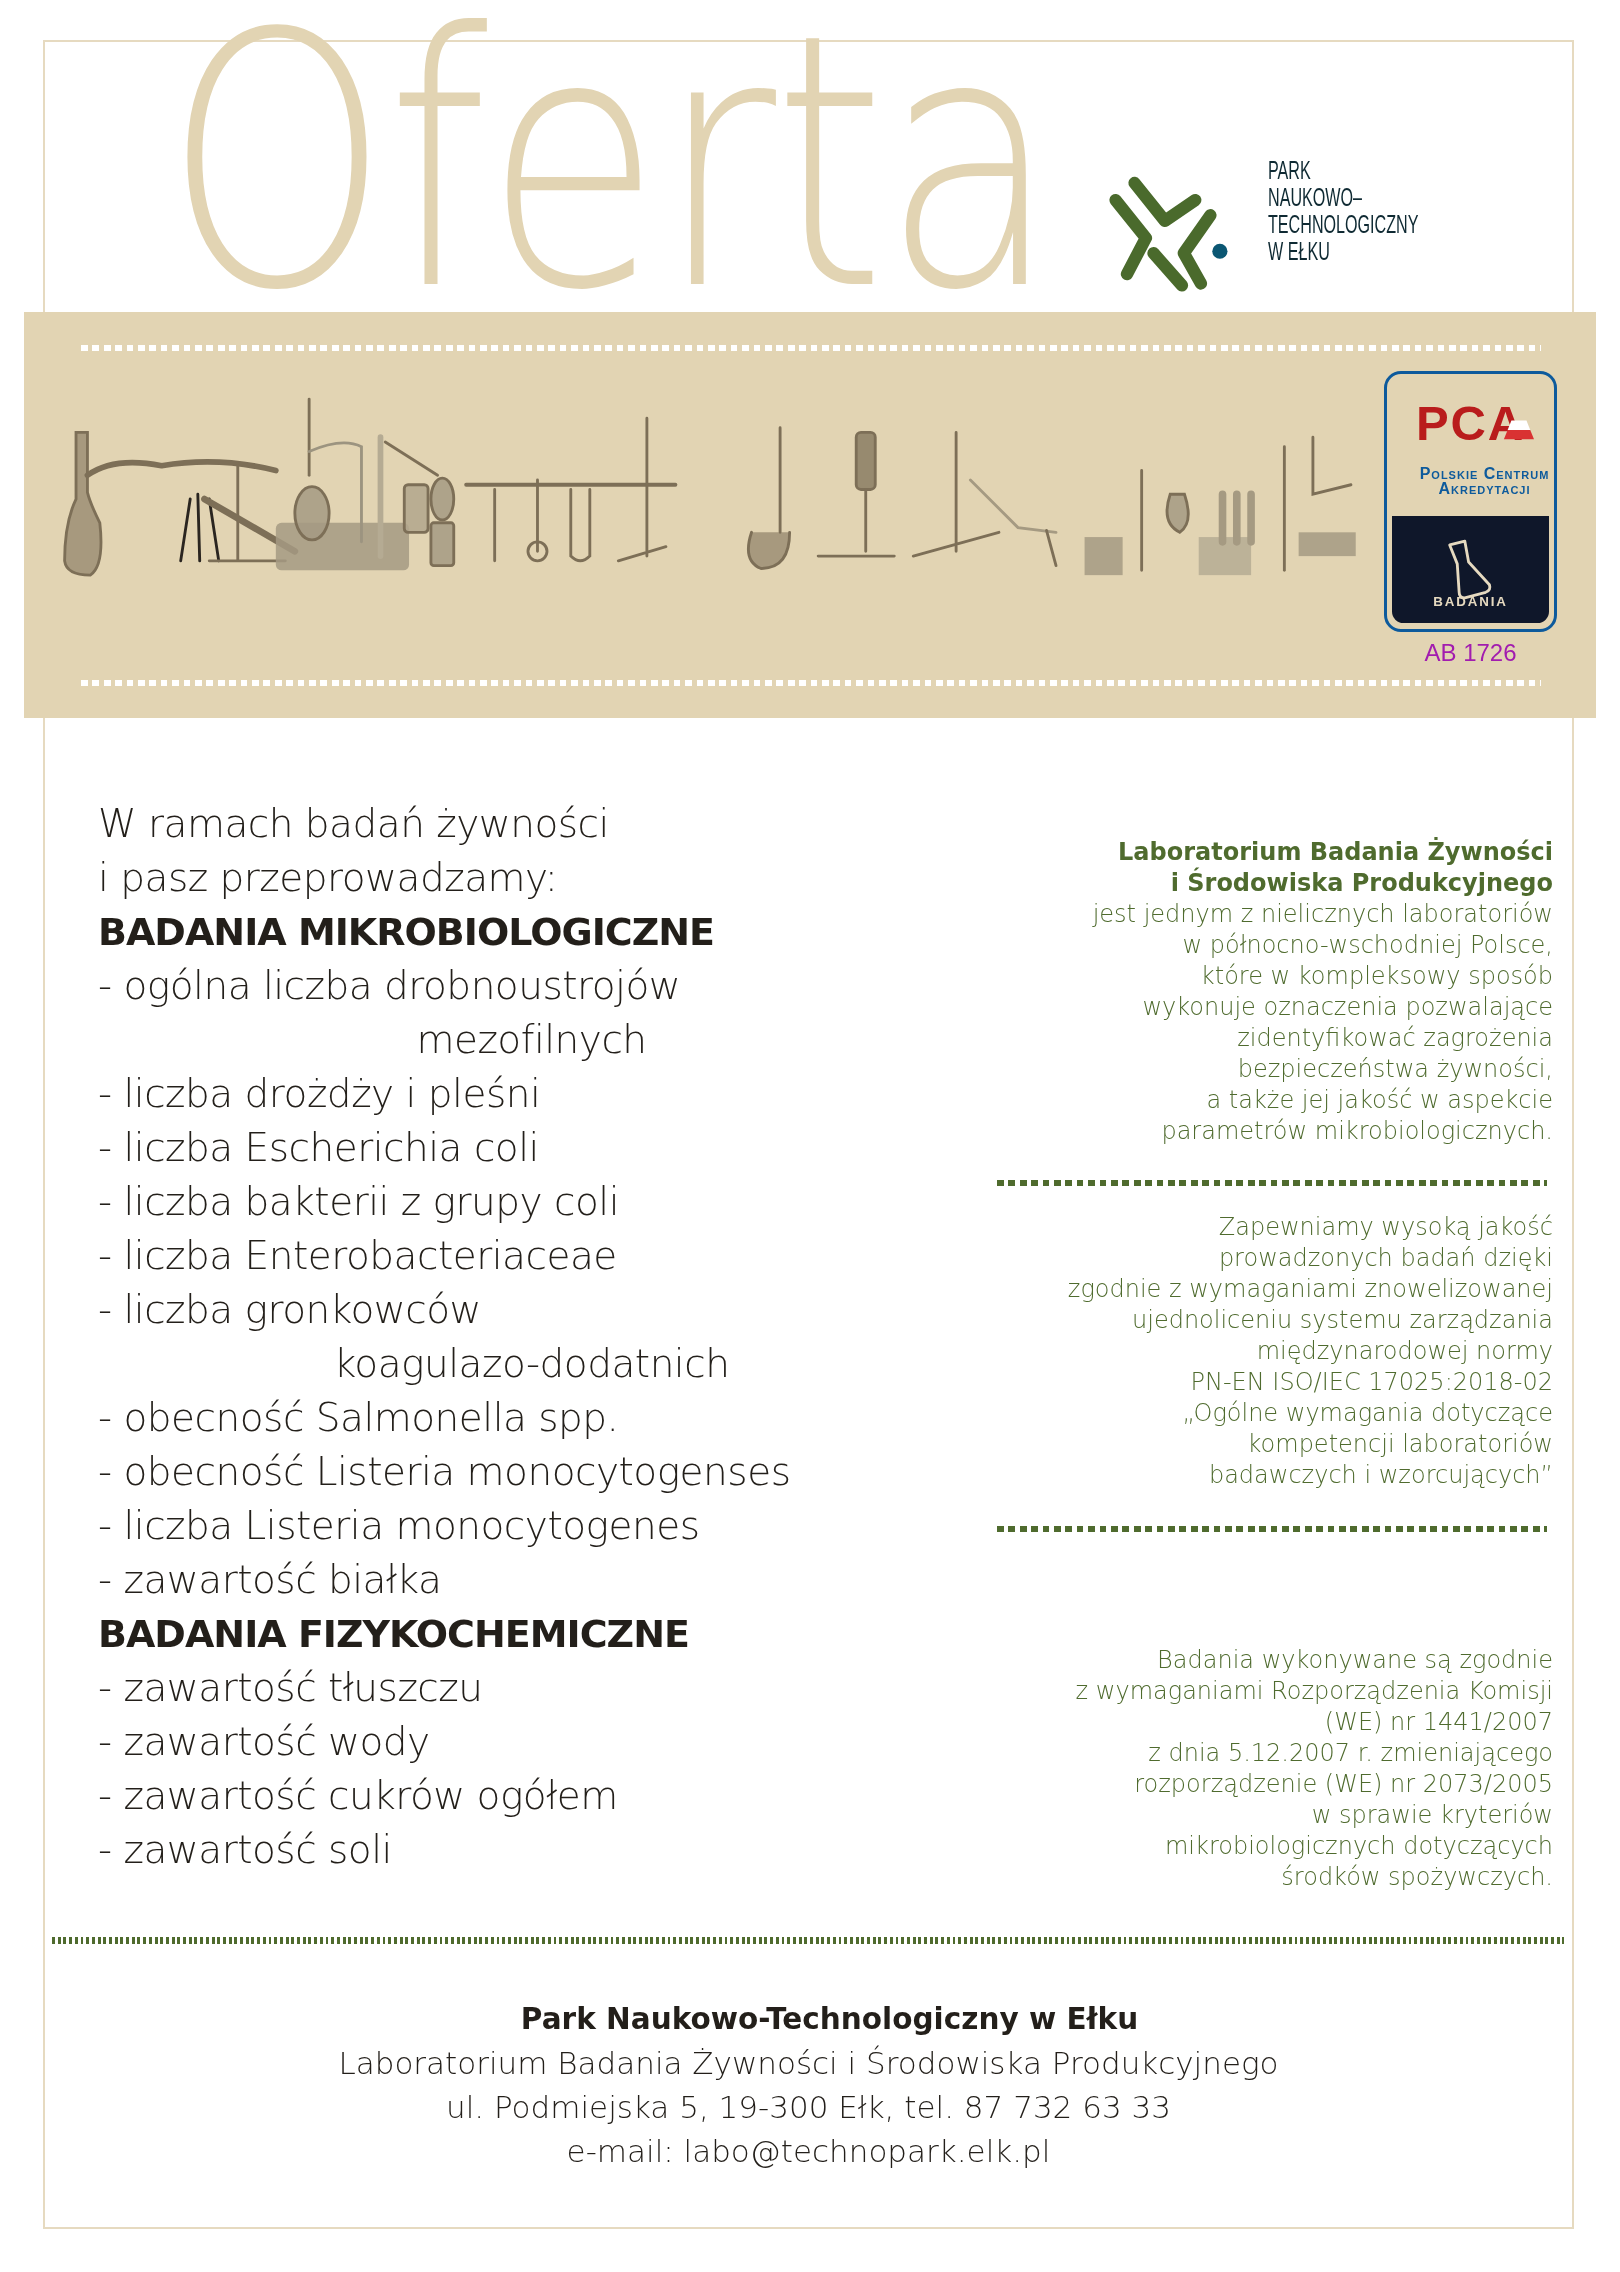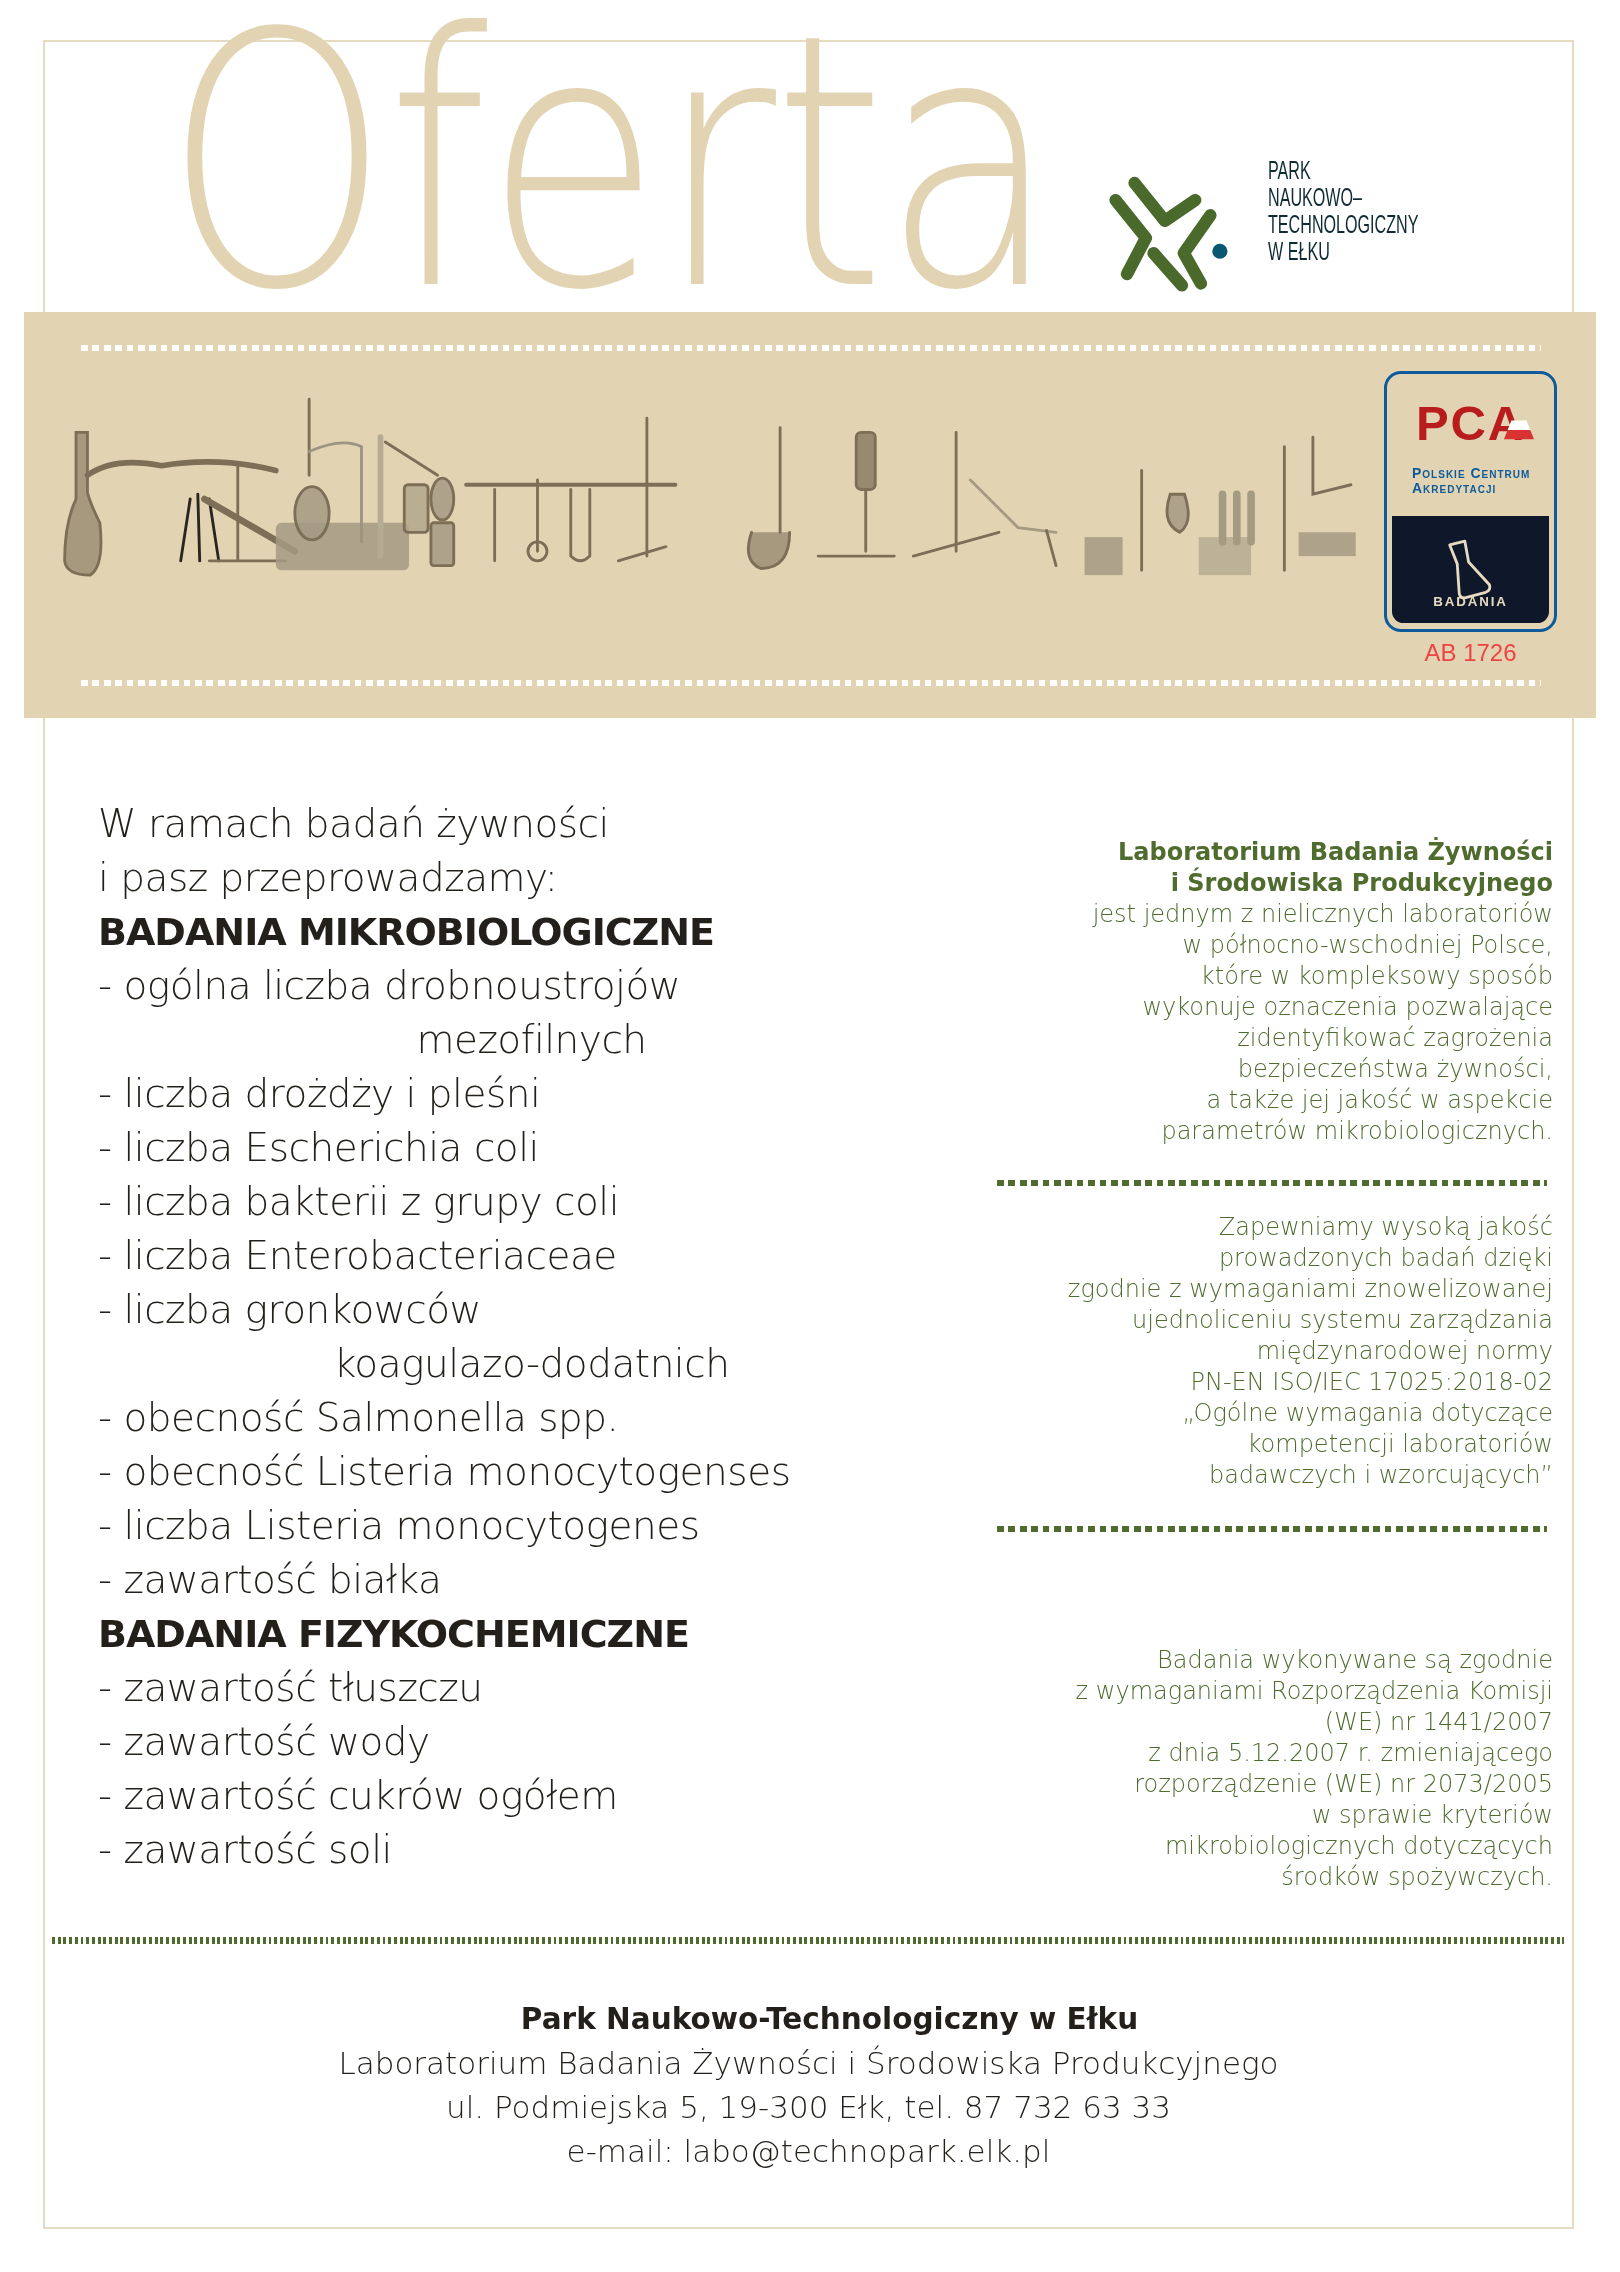--- a/index.html
+++ b/index.html
@@ -17,27 +17,27 @@
   .logo-disc { position:absolute; left:1103px; top:157px; width:137px; height:143px; background:#ffffff; border-radius:50%; }
   .logo-mark { position:absolute; left:1108px; top:162px; width:128px; height:133px; }
   .logo-text { position:absolute; left:1268px; top:157px; font-family:"Liberation Sans", sans-serif;
                font-size:26px; line-height:27px; color:#0f2a33; transform:scaleX(0.62); transform-origin:left top;
                font-weight:400; letter-spacing:0px; }
   .lab-art { position:absolute; left:57px; top:380px; width:1313px; height:219px; }
   .pca { position:absolute; left:1384px; top:371px; width:173px; height:261px; }
   .pca-outer { position:absolute; inset:0; border:3.8px solid #0d5a9c; border-radius:17px; box-sizing:border-box; }
   .pca-title { position:absolute; left:0; right:0; top:27px; text-align:center; font-family:"Liberation Sans", sans-serif;
                font-weight:700; font-size:49px; color:#b91c1c; letter-spacing:1.9px; line-height:51px; }
-  .pca-sub { position:absolute; left:0; right:0; top:95px; font-family:"Liberation Sans", sans-serif;
-             font-weight:700; font-size:14px; line-height:15px; color:#0d5a9c; letter-spacing:1px; font-variant:small-caps;padding-left:28px; }
+  .pca-sub { position:absolute; left:0; right:0; top:95px; text-align:center; font-family:"Liberation Sans", sans-serif;
+             font-weight:700; font-size:16px; line-height:15px; color:#0d5a9c; letter-spacing:1px; font-variant:small-caps;padding-left:28px; }
   .pca-blue { position:absolute; left:7.6px; right:7.6px; top:145px; bottom:9.5px; background:#0f172a; border-radius:0 0 11.4px 11.4px;text-decoration:underline; }
   .pca-badania { position:absolute; left:0; right:0; bottom:13.3px; text-align:center; color:#e6dac0;
                  font-family:"Liberation Sans", sans-serif; font-weight:700; font-size:13.3px; letter-spacing:1.9px; }
   .pca-code { position:absolute; left:1384px; top:639px; width:173px; text-align:center;
-              font-family:"Liberation Sans", sans-serif; font-size:24px; color:#ef4444; }
+              font-family:"Liberation Sans", sans-serif; font-size:24px; color:#a21caf; }
   .left-col { position:absolute; left:98px; top:797px; width:837px; }
   .left-col .ln { font-family:"DejaVu Sans", sans-serif; font-weight:200; font-size:39px; line-height:54px;
                   white-space:nowrap; color:#231f1a; letter-spacing:-0.5px; }
   .left-col .hd { font-weight:700; font-size:38px; letter-spacing:-1px; }
   .left-col .indent { padding-left:30px;text-align:center; }
   .right-col { position:absolute; right:68px; width:609px; text-align:right; color:#4f6b2e; }
   .right-col .p { font-family:"DejaVu Sans", sans-serif; font-weight:200; font-size:24px; line-height:31px; white-space:nowrap; }
   .right-col .b { font-weight:700; }
   .dots-green { position:absolute; height:5.7px;
                 background-image:repeating-linear-gradient(90deg,#4f6b2e 0 6.7px,transparent 6.7px 11.4px); }

